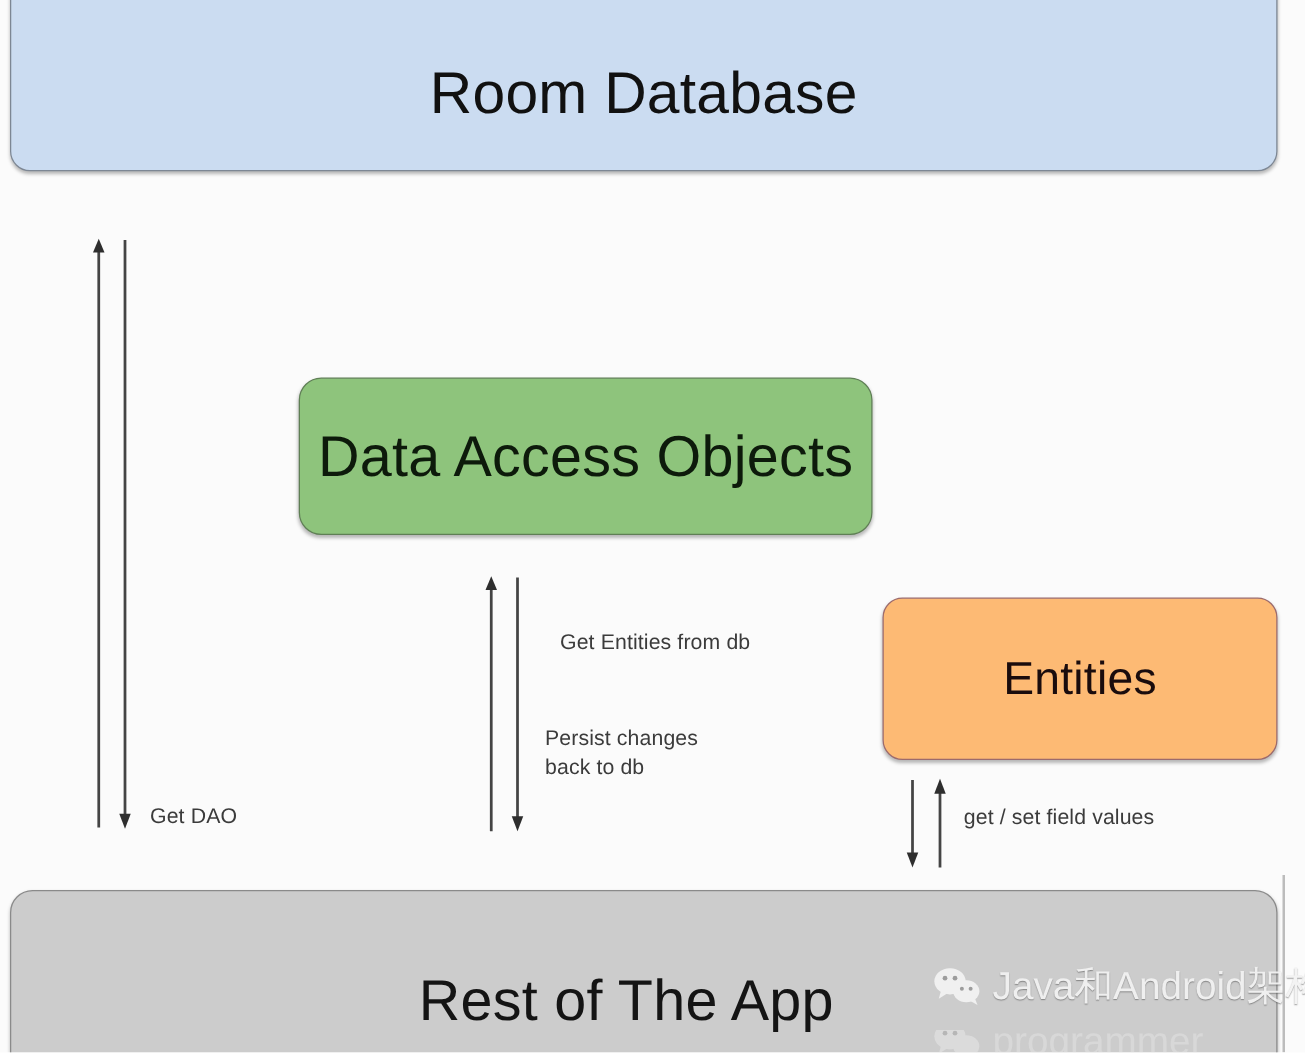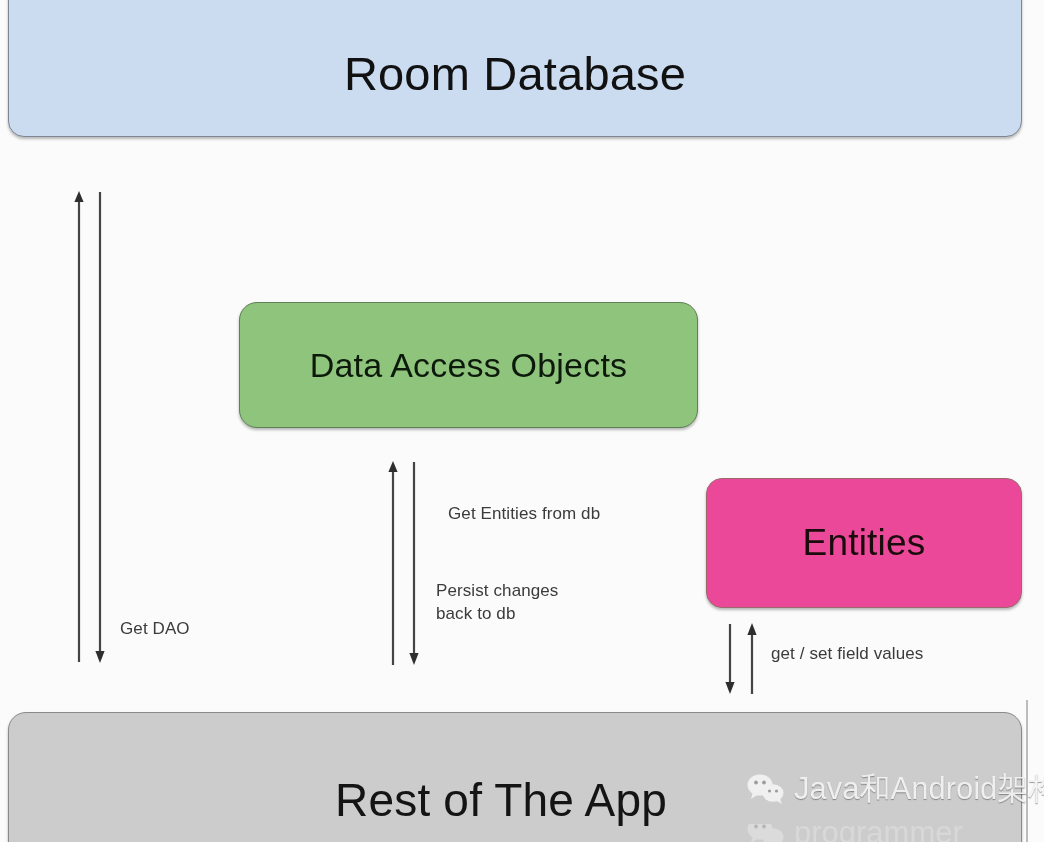--- a/index.html
+++ b/index.html
@@ -54,31 +54,31 @@
   #dao-box {
     left: 239px;
     top: 302px;
     width: 459px;
     height: 126px;
     background: #8ec47c;
     border-color: #5f7f55;
     border-radius: 18px;
   }
   #dao-box .node-label {
-    font-size: 34px;
+    font-size: 46px;
     color: #0d1a0b;
   }
 
   
   #entities-box {
     left: 706px;
     top: 478px;
     width: 316px;
     height: 130px;
-    background: #ec4899;
+    background: #fdba74;
     border-color: #9c6a6c;
     border-radius: 16px;
   }
   #entities-box .node-label {
     font-size: 37px;
     color: #1a0c0d;
   }
 
   
   #rest-app {
@@ -111,21 +111,21 @@
 
   
   .edge-label {
     position: absolute;
     font-size: 17px;
     color: #3b3b3b;
     line-height: 1.33;
     white-space: pre-line;
     letter-spacing: 0.1px;
   }
-  #label-get-dao      { left: 120px; top: 618px; }
+  #label-get-dao      { left: 120px; top: 642px; }
   #label-get-entities { left: 448px; top: 503px; }
   #label-persist      { left: 436px; top: 580px; }
   #label-getset       { left: 771px; top: 643px; }
 
   
   #watermark {
     position: absolute;
     left: 747px;
     top: 768px;
     display: flex;

